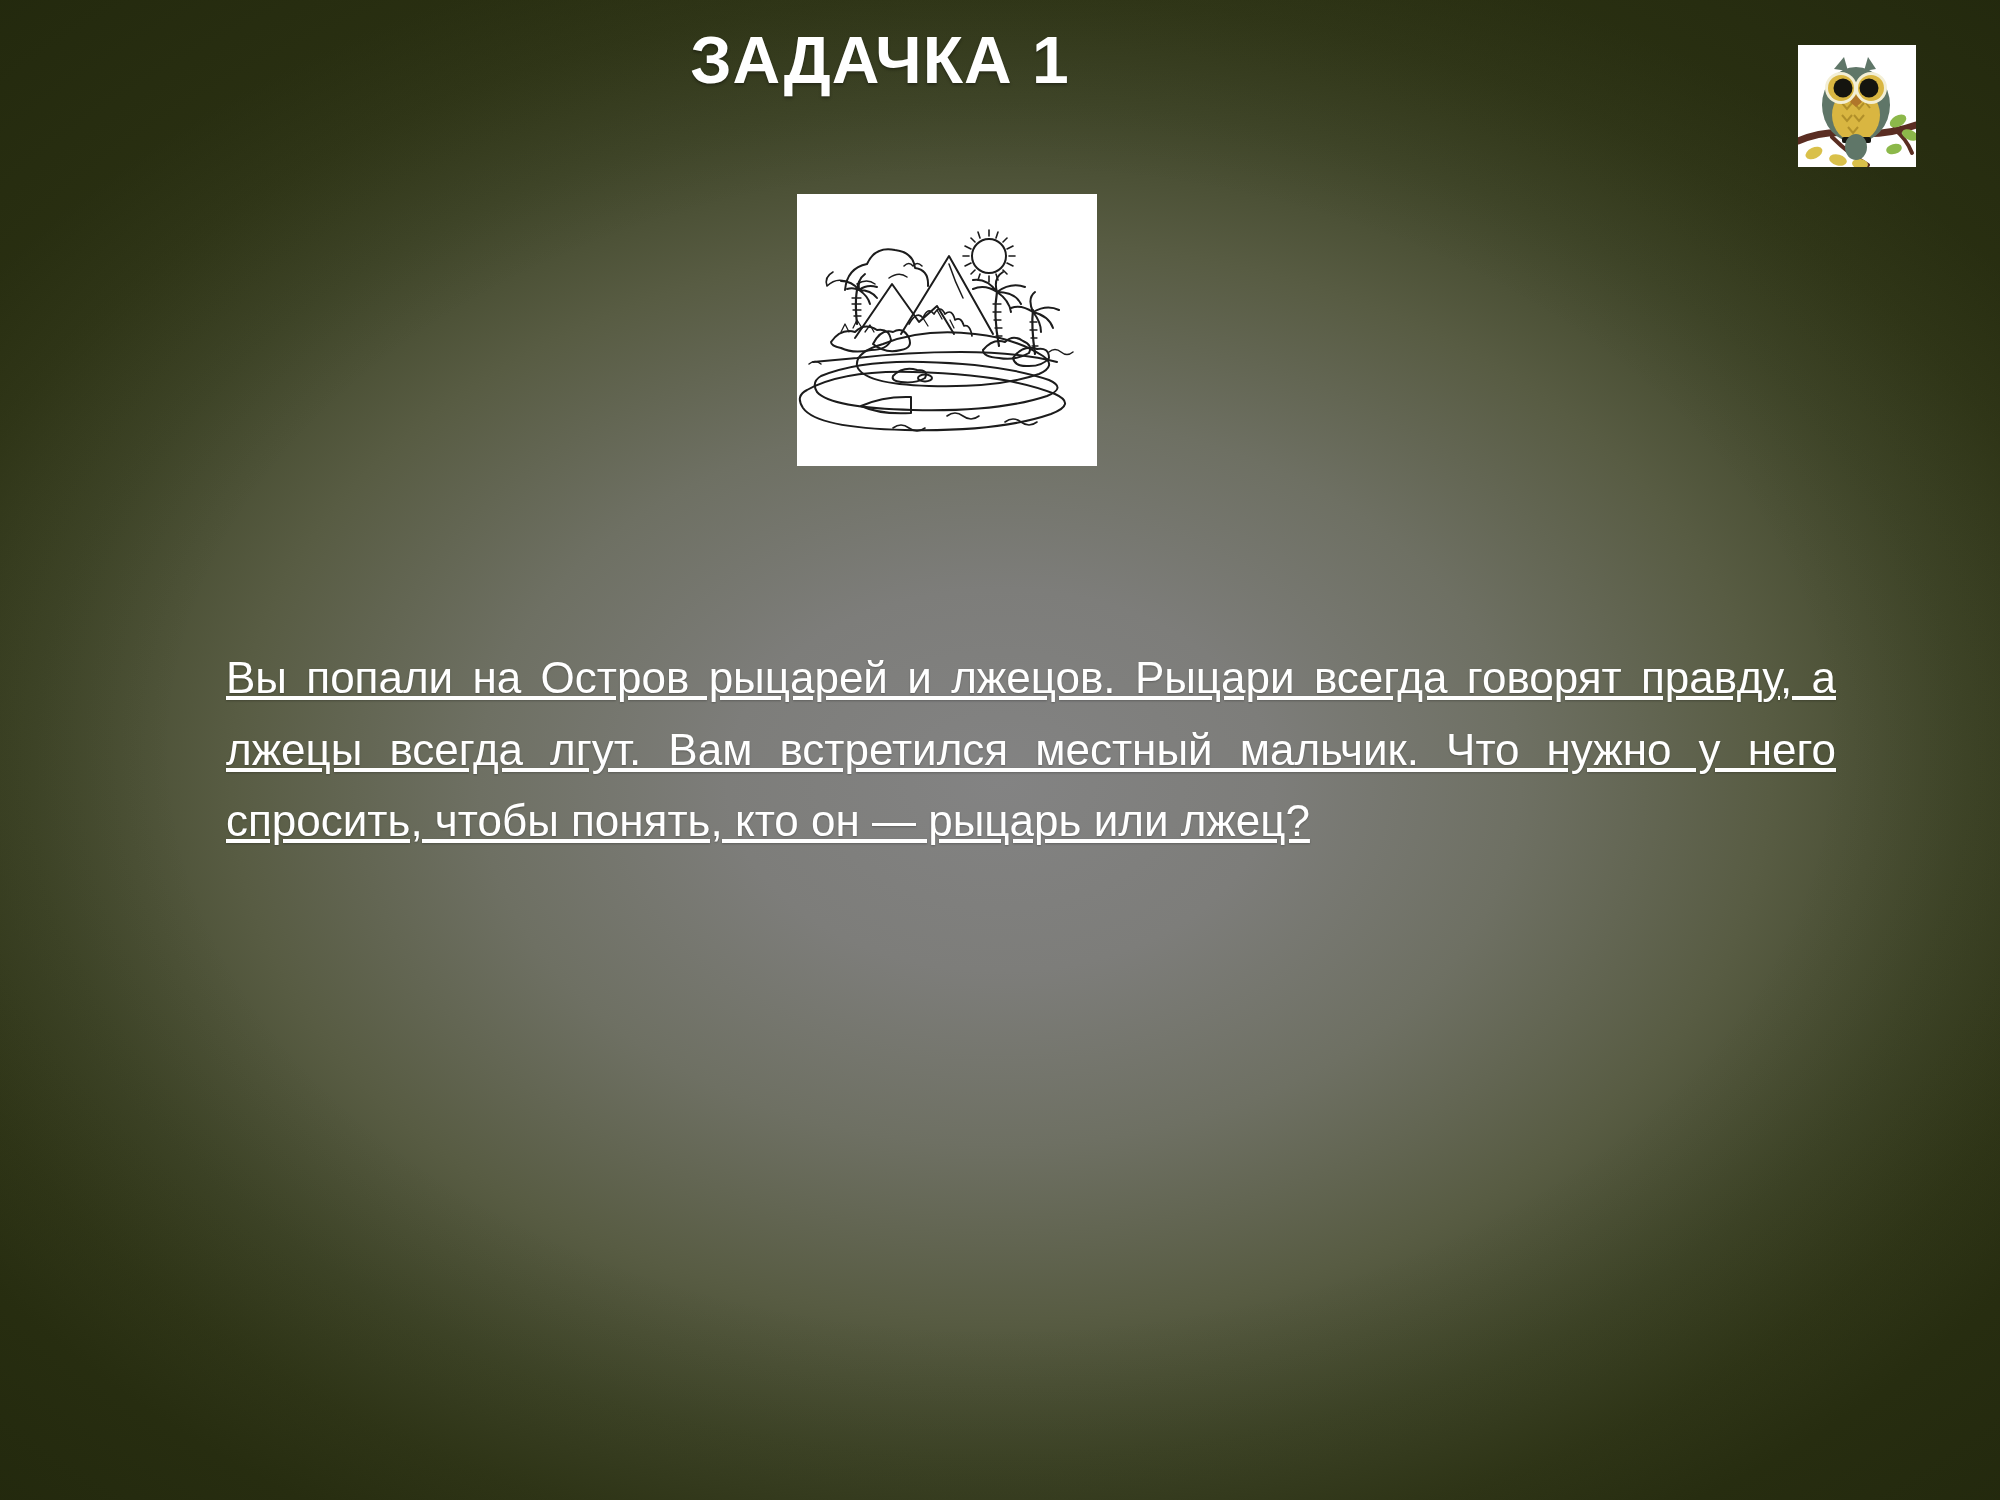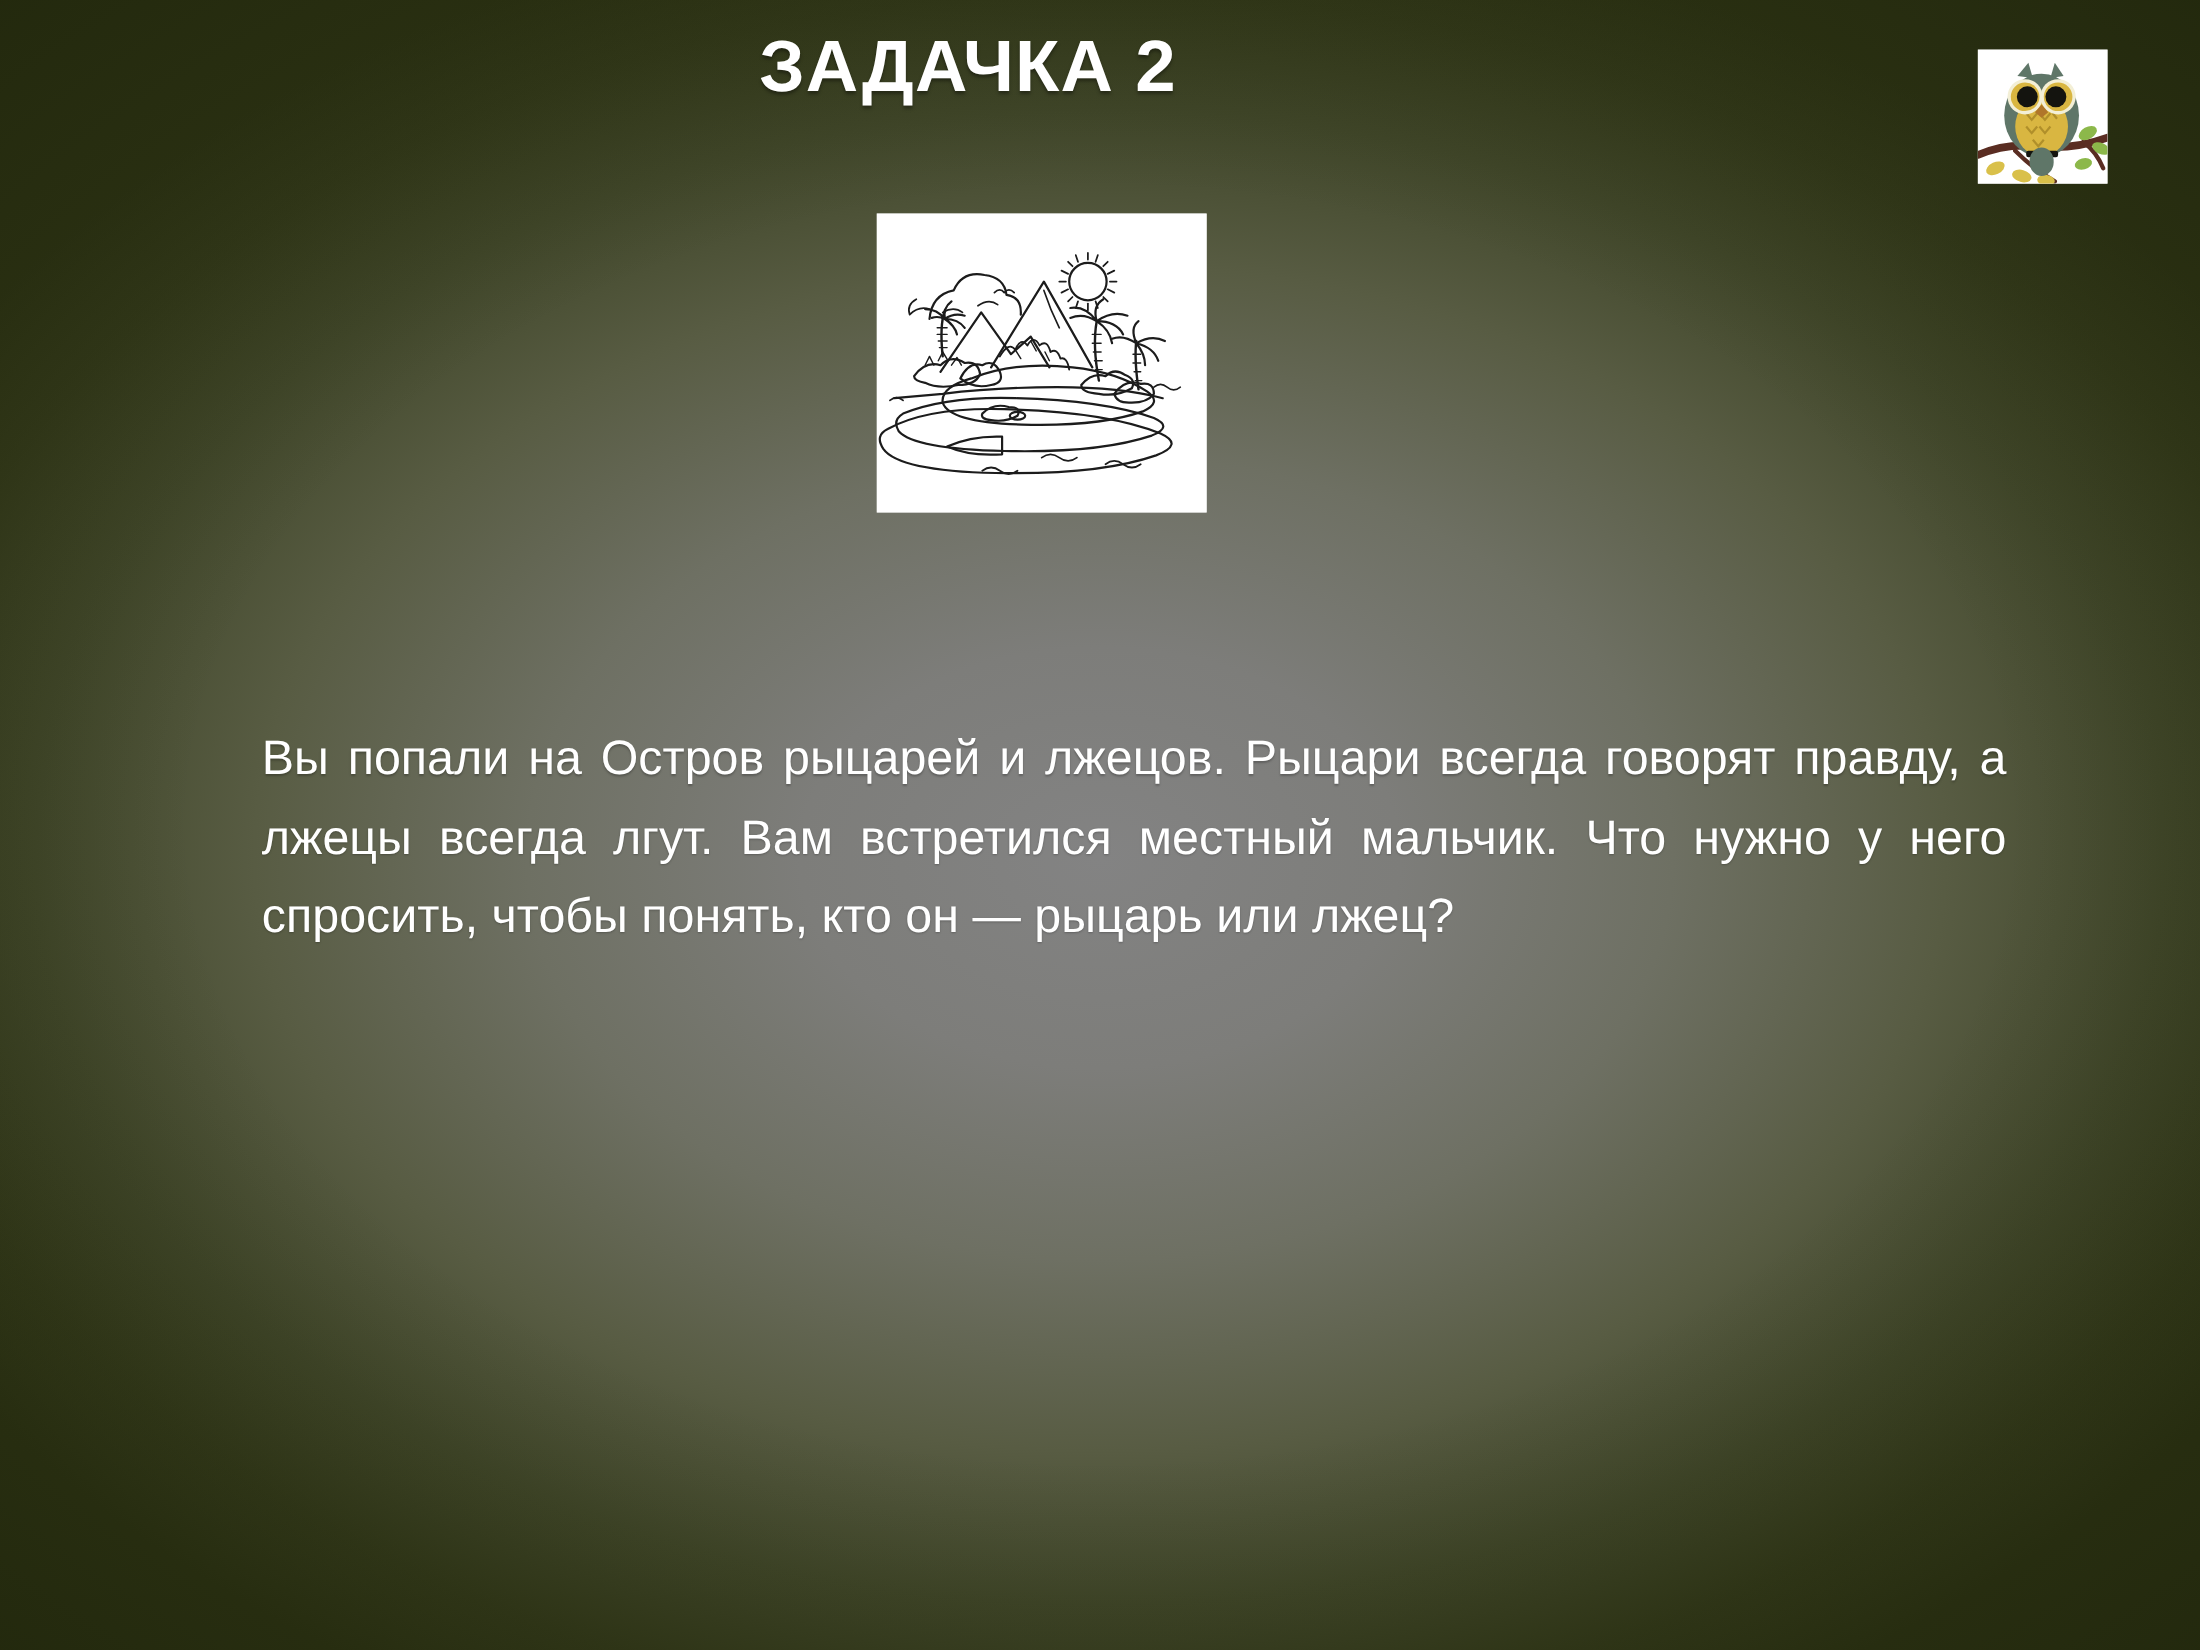--- a/index.html
+++ b/index.html
@@ -89,29 +89,29 @@
     top: 638px;
     width: 1618px;
     color: #ffffff;
     font-size: 44px;
     line-height: 1.63;
     text-align: justify;
     text-justify: inter-word;
     z-index: 3;
     text-shadow: 0 1px 2px rgba(0,0,0,0.25);
   }
-  .body-text p { margin: 16px; }
+  .body-text p { margin: 4px; text-decoration: underline; }
   
 </style>
 </head>
 <body>
 
 <div class="slide">
 
-  <div class="slide-title">ЗАДАЧКА 2</div>
+  <div class="slide-title">ЗАДАЧКА 1</div>
 
   <div class="owl-logo">
     <svg viewBox="0 0 118 122" xmlns="http://www.w3.org/2000/svg">
       <rect x="0" y="0" width="118" height="122" fill="#ffffff"></rect>
 
       <path d="M0 96 C 18 88, 34 86, 54 88 C 74 90, 96 88, 118 80" stroke="#5a2d22" stroke-width="7" fill="none" stroke-linecap="round"></path>
       <path d="M34 92 C 44 102, 56 112, 70 120" stroke="#5a2d22" stroke-width="4" fill="none" stroke-linecap="round"></path>
       <path d="M96 84 C 104 90, 110 98, 114 108" stroke="#5a2d22" stroke-width="4" fill="none" stroke-linecap="round"></path>
 
       <ellipse cx="16" cy="108" rx="9" ry="5.5" fill="#d9c04a" transform="rotate(-25 16 108)"></ellipse>

